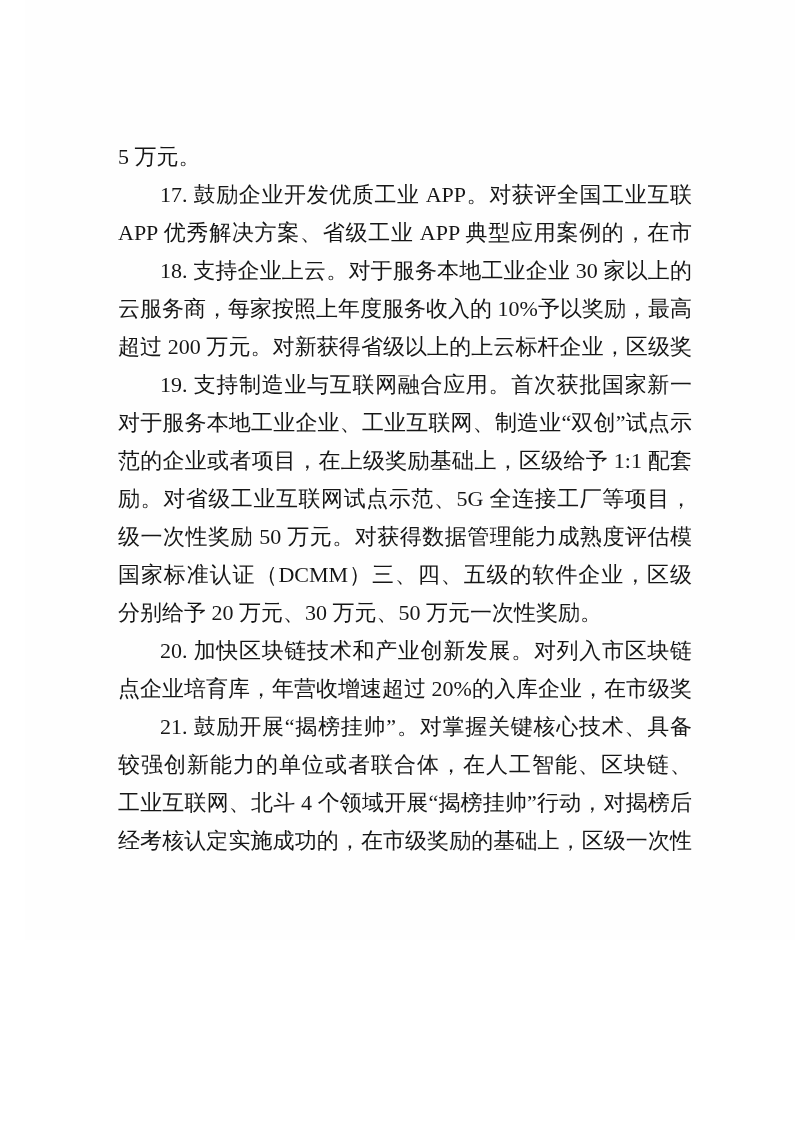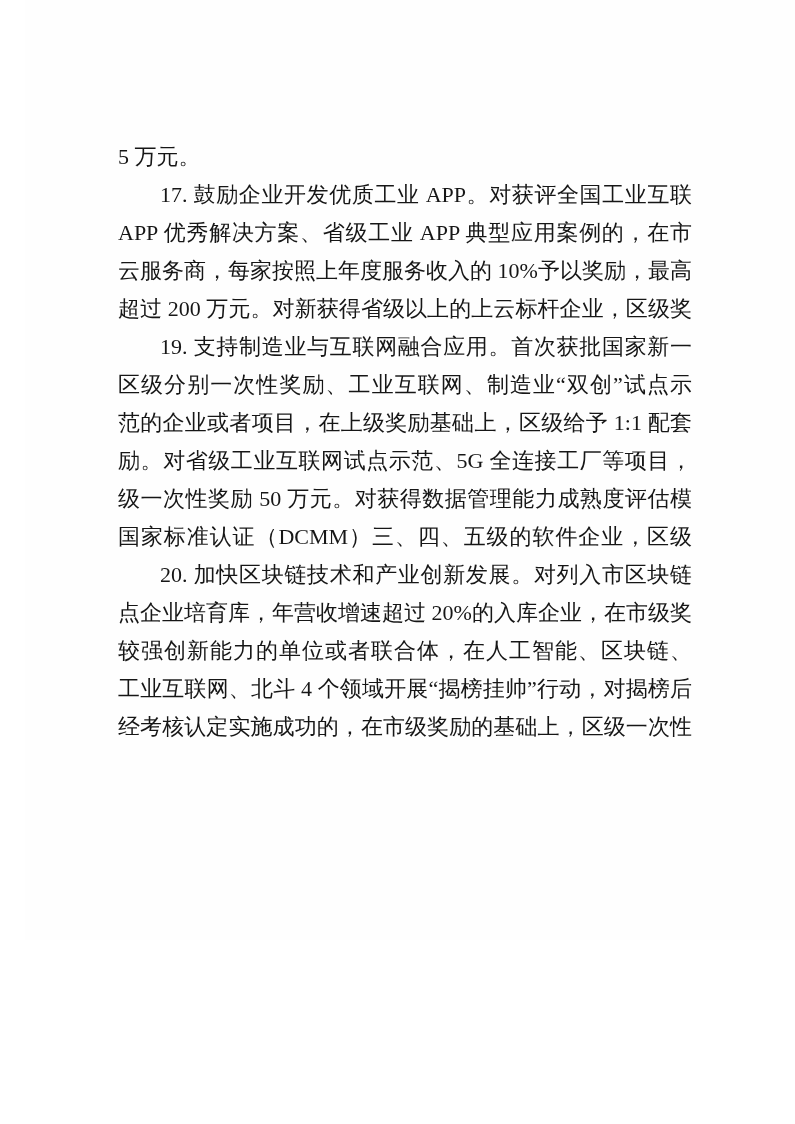--- a/index.html
+++ b/index.html
@@ -50,28 +50,31 @@
   }
 </style>
 </head>
 <body>
 
 <div class="page">
   <div class="content" id="content">
       <div class="line">5 万元。</div>
       <div class="line fill indent">17. 鼓励企业开发优质工业 APP。对获评全国工业互联网</div>
       <div class="line fill">APP 优秀解决方案、省级工业 APP 典型应用案例的，在市级</div>
+      <div class="line fill indent">18. 支持企业上云。对于服务本地工业企业 30 家以上的</div>
       <div class="line fill">云服务商，每家按照上年度服务收入的 10%予以奖励，最高不</div>
       <div class="line fill">超过 200 万元。对新获得省级以上的上云标杆企业，区级奖励</div>
       <div class="line fill indent">19. 支持制造业与互联网融合应用。首次获批国家新一代</div>
-      <div class="line fill">区级分别一次性奖励、工业互联网、制造业“双创”试点示</div>
+      <div class="line fill">对于服务本地工业企业、工业互联网、制造业“双创”试点示</div>
       <div class="line fill">范的企业或者项目，在上级奖励基础上，区级给予 1:1 配套奖</div>
       <div class="line fill">励。对省级工业互联网试点示范、5G 全连接工厂等项目，区</div>
       <div class="line fill">级一次性奖励 50 万元。对获得数据管理能力成熟度评估模型</div>
       <div class="line fill">国家标准认证（DCMM）三、四、五级的软件企业，区级配套</div>
+      <div class="line">分别给予 20 万元、30 万元、50 万元一次性奖励。</div>
       <div class="line fill indent">20. 加快区块链技术和产业创新发展。对列入市区块链重</div>
       <div class="line fill">点企业培育库，年营收增速超过 20%的入库企业，在市级奖励</div>
+      <div class="line fill indent">21. 鼓励开展“揭榜挂帅”。对掌握关键核心技术、具备</div>
       <div class="line fill">较强创新能力的单位或者联合体，在人工智能、区块链、5G、</div>
       <div class="line fill">工业互联网、北斗 4 个领域开展“揭榜挂帅”行动，对揭榜后</div>
       <div class="line fill">经考核认定实施成功的，在市级奖励的基础上，区级一次性奖</div>
     </div>
   <div class="page-number">24</div>
 </div>
 
 </body></html>

